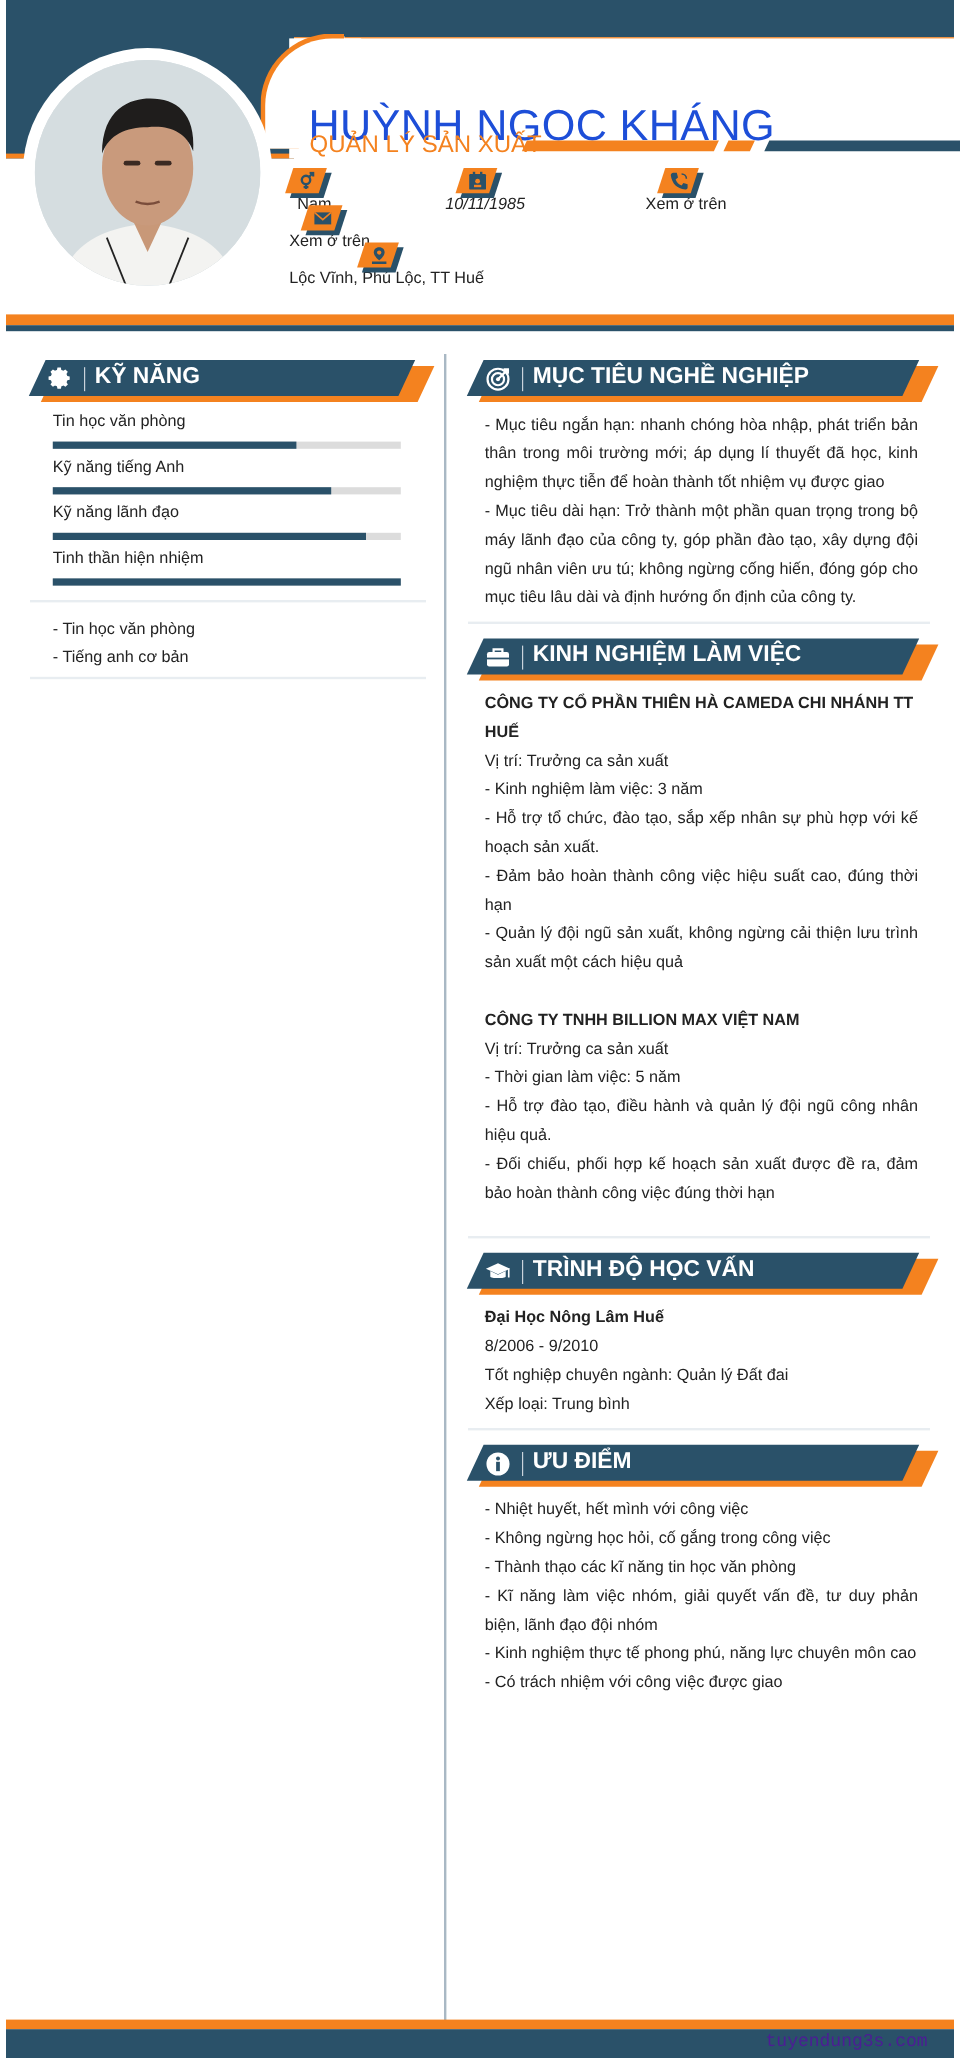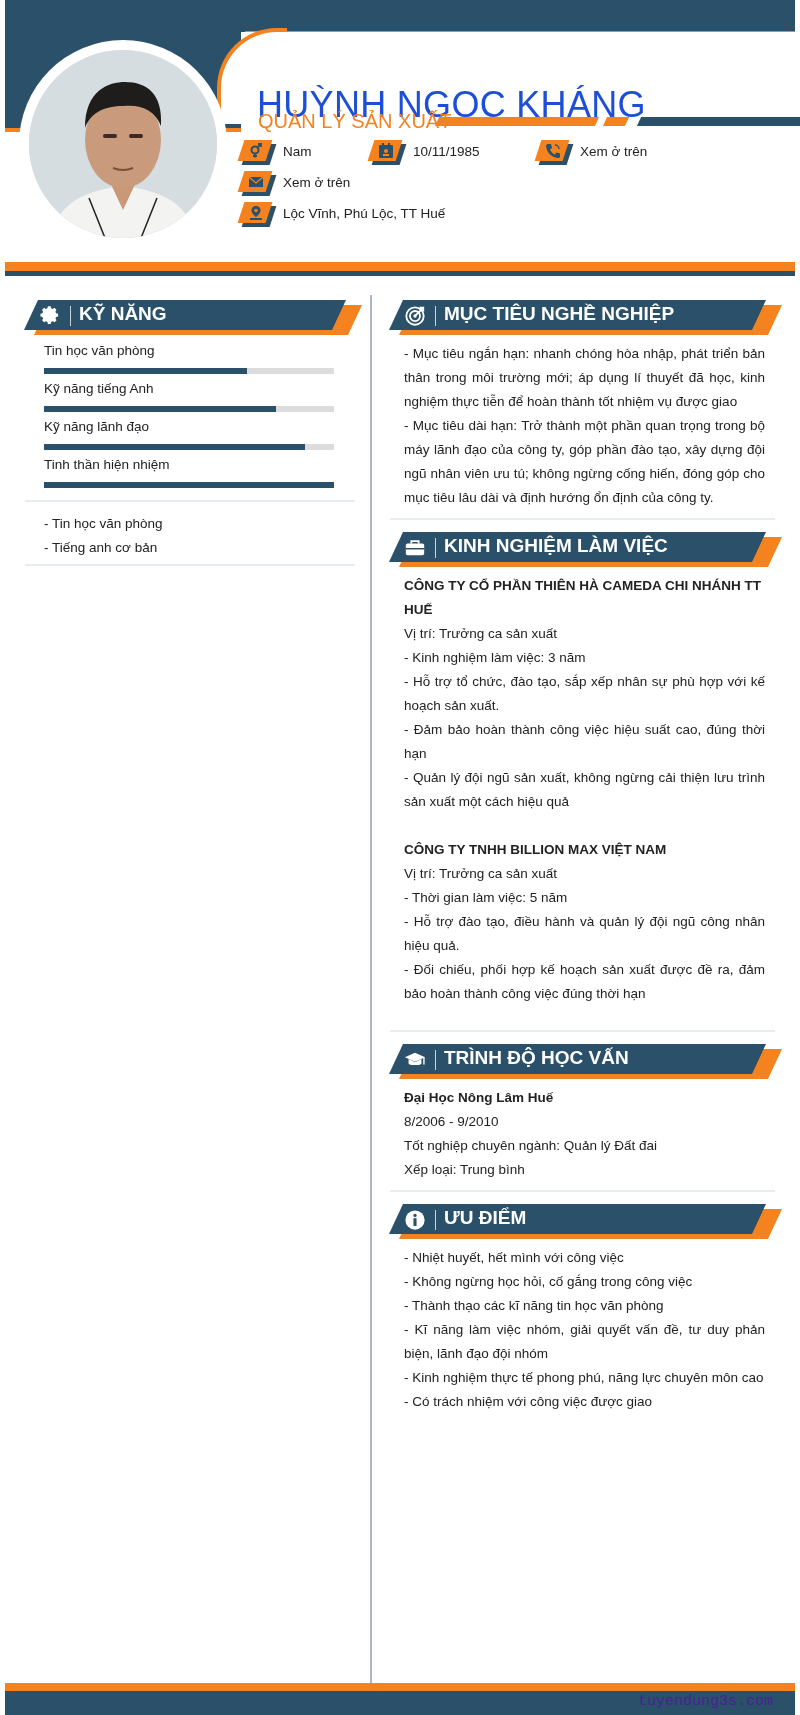--- a/index.html
+++ b/index.html
@@ -11,21 +11,21 @@
   .hdr-top { position: absolute; left: 0; top: 0; width: 790px; height: 31px; background: #2a5169; }
   .hdr-top-line { position: absolute; left: 0; top: 31px; width: 790px; height: 1px; background: #f4821f; }
   .hdr-left { position: absolute; left: 0; top: 0; width: 240px; height: 132px; background: #2a5169; border-bottom: 4px solid #f4821f; }
   .hdr-curve { position: absolute; left: 212px; top: 28px; width: 70px; height: 96px; background: #fff; border-top-left-radius: 60px; border-left: 4px solid #f4821f; border-top: 4px solid #f4821f; }
   .hdr-curve-cover { position: absolute; left: 236px; top: 32px; width: 60px; height: 100px; background: #fff; }
   .avatar-ring { position: absolute; left: 14px; top: 40px; width: 208px; height: 208px; border-radius: 50%; background: #fff; }
   .avatar { position: absolute; left: 24px; top: 50px; width: 188px; height: 188px; border-radius: 50%; overflow: hidden; background: #d7dfe2; }
   .name { position: absolute; left: 252px; top: 56px; font-size: 36px; font-weight: 400; color: #1d4ed8; letter-spacing: 0.3px; white-space: nowrap; margin-top: 28px; }
   .title { position: absolute; left: 253px; top: 110px; font-size: 20px; color: #f4821f; white-space: nowrap; }
   .stripe { position: absolute; top: 117px; height: 9px; transform: skewX(-25deg); }
-  .info-row { position: absolute; display: flex; align-items: center; font-size: 13.5px; color: #222; }
+  .info-row { position: absolute; display: flex; align-items: center; font-size: 13.5px; color: #222; flex-direction: column; }
   .info-icon { position: relative; width: 30px; height: 22px; margin-right: 12px; }
   .info-icon .shadow { position: absolute; left: 4px; top: 4px; width: 28px; height: 21px; background: #2a5169; transform: skewX(-18deg); }
   .info-icon .face { position: absolute; left: 0; top: 0; width: 28px; height: 21px; background: #f4821f; transform: skewX(-18deg); }
   .info-icon svg { position: absolute; left: 7px; top: 3px; }
 
   .hdr-bottom-o { position: absolute; left: 0; top: 262px; width: 790px; height: 9px; background: #f4821f; }
   .hdr-bottom-b { position: absolute; left: 0; top: 271px; width: 790px; height: 5px; background: #2a5169; }
 
   
   .divider { position: absolute; left: 365px; top: 295px; width: 2px; height: 1395px; background: #a9b8c4; }
@@ -88,21 +88,21 @@
     <span class="info-icon">
       <span class="shadow"></span>
         <span class="face"></span>
       <svg width="16" height="16" viewBox="0 0 16 16">
           <circle cx="7" cy="7" r="3.5" stroke="#2a5169" stroke-width="2" fill="none"></circle>
           <path d="M7 10.5v4M5 13h4M9.5 4.5L13 1M10 1h3v3" stroke="#2a5169" stroke-width="1.8" fill="none"></path>
         </svg>
     </span>
     <span>Nam</span>
   </div>
-  <div class="info-row" style="left:366px;top:140px;">
+  <div class="info-row" style="left:366px;top:140px;font-style:italic;">
     <span class="info-icon">
       <span class="shadow"></span>
         <span class="face"></span>
       <svg width="16" height="16" viewBox="0 0 16 16">
           <rect x="1" y="2" width="14" height="13" rx="1" fill="#2a5169"></rect>
           <rect x="4" y="0" width="2" height="4" fill="#2a5169"></rect>
           <rect x="10" y="0" width="2" height="4" fill="#2a5169"></rect>
           <circle cx="8" cy="8" r="2" fill="#f4821f"></circle>
           <rect x="5" y="11" width="6" height="2" fill="#f4821f"></rect>
         </svg>

